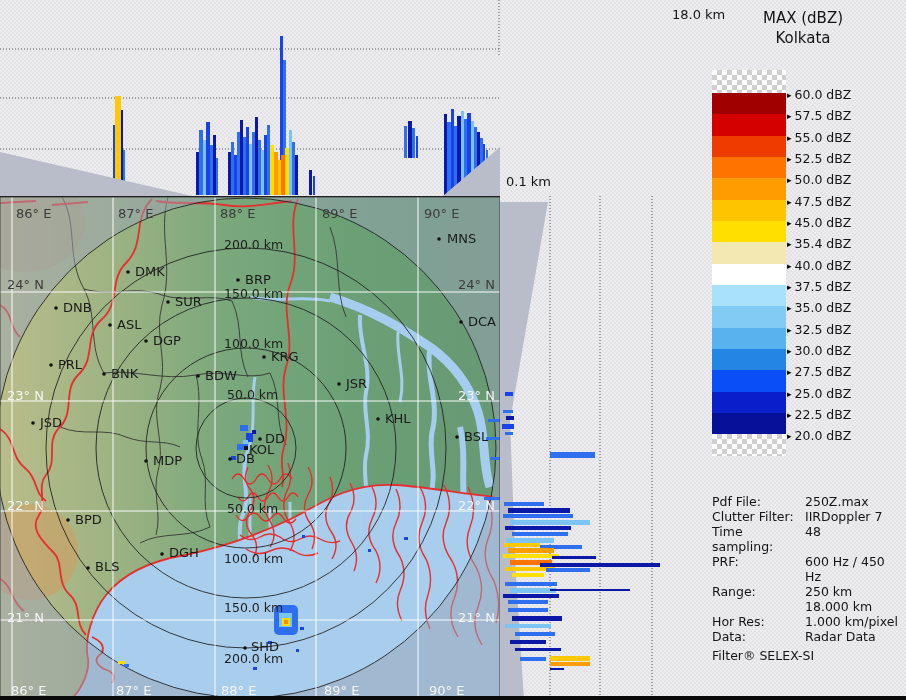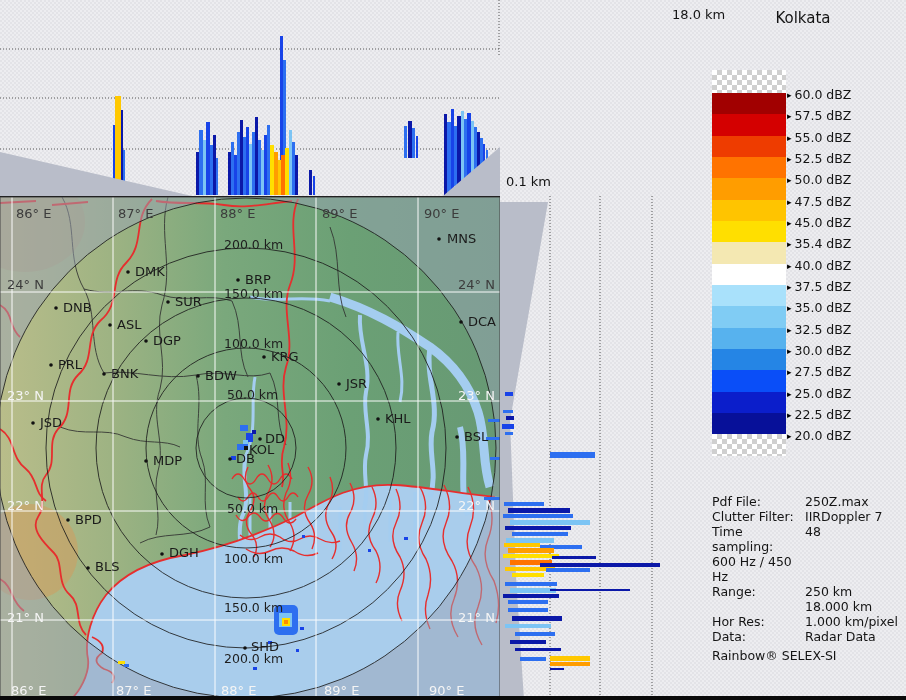--- a/index.html
+++ b/index.html
@@ -357,20 +357,21 @@
       <text x="458" y="92" fill="#3c3c3c">24° N</text>
       <text x="458" y="203" fill="#f5f5f5">23° N</text>
       <text x="458" y="313" fill="#f5f5f5">22° N</text>
       <text x="458" y="425" fill="#f5f5f5">21° N</text>
     </g>
   </g>
   <rect x="0" y="0" width="500" height="501" fill="none" stroke="#444" stroke-width="1"></rect>
 </svg>
 
 <div id="legend-title" class="abs">
+  <div>MAX (dBZ)</div>
   <div>Kolkata</div>
 </div>
 
 <div id="scale-blocks" class="abs">
   <div class="checker"></div>
   <div class="cblock" style="background: rgb(161, 0, 0);"></div>
   <div class="cblock" style="background: rgb(212, 0, 0);"></div>
   <div class="cblock" style="background: rgb(238, 60, 0);"></div>
   <div class="cblock" style="background: rgb(255, 115, 0);"></div>
   <div class="cblock" style="background: rgb(255, 157, 0);"></div>
@@ -413,34 +414,35 @@
     </div>
   <div class="info-row">
       <span>Clutter Filter:</span>
       <span>IIRDoppler 7</span>
     </div>
   <div class="info-row">
       <span>Time sampling:</span>
       <span>48</span>
     </div>
   <div class="info-row">
+      <span>PRF:</span>
       <span>600 Hz / 450 Hz</span>
     </div>
   <div class="info-row">
       <span>Range:</span>
       <span>250 km</span>
     </div>
   <div class="info-row">
       <span></span>
       <span>18.000 km</span>
     </div>
   <div class="info-row">
       <span>Hor Res:</span>
       <span>1.000 km/pixel</span>
     </div>
   <div class="info-row">
       <span>Data:</span>
       <span>Radar Data</span>
     </div>
 </div>
-<div id="info-footer" class="abs">Rainbow® SELEX-SI</div>
+<div id="info-footer" class="abs">Filter® SELEX-SI</div>
 
 <div id="bottom-bar" class="abs"></div>
 
 </body></html>

